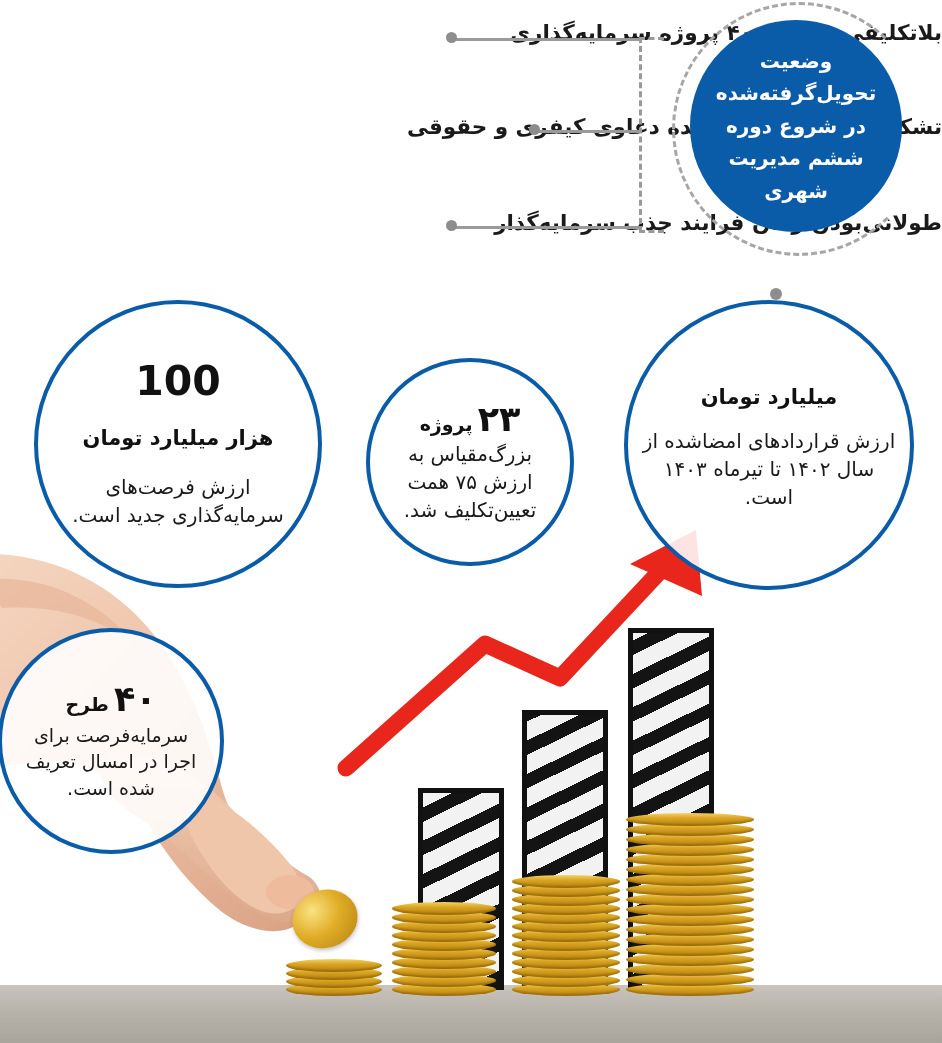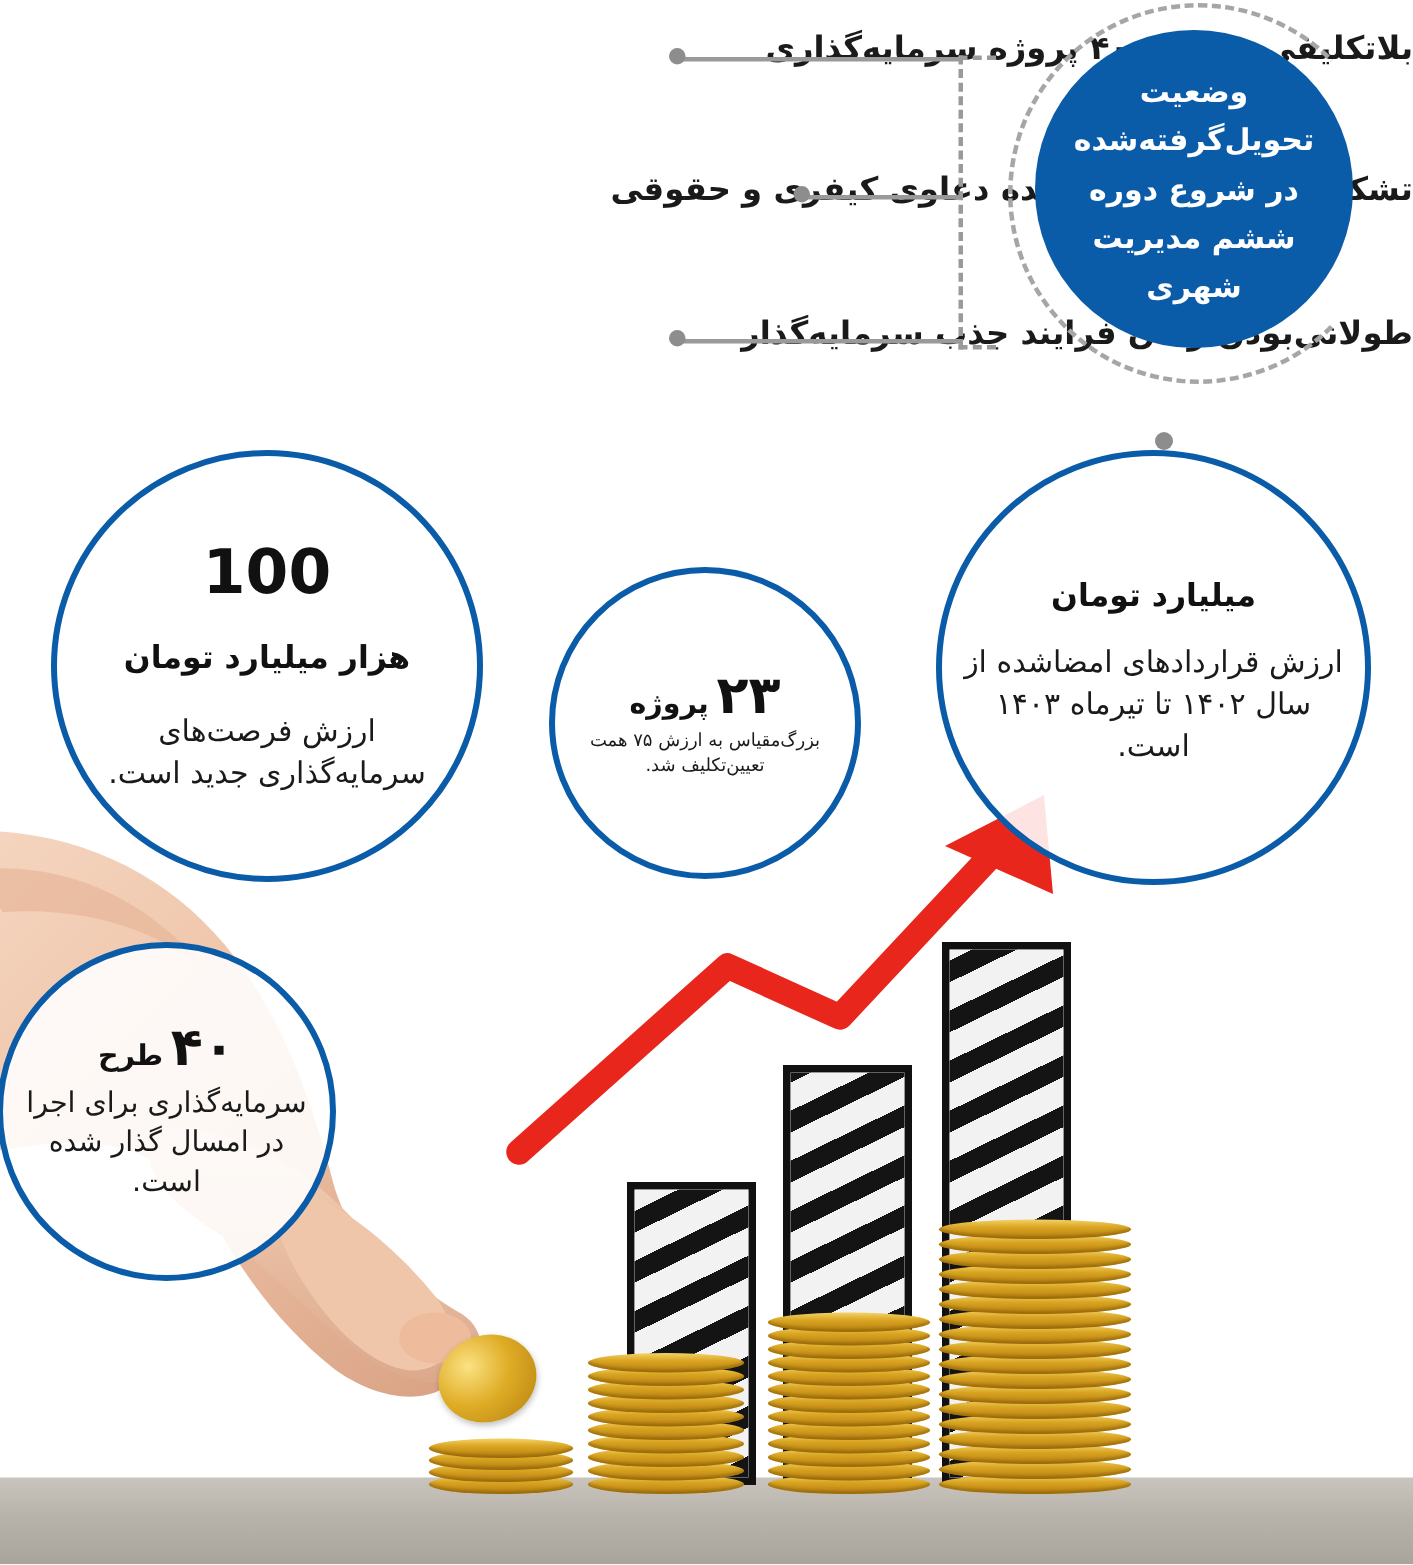--- a/index.html
+++ b/index.html
@@ -134,24 +134,24 @@
     line-height: 1.4;
   }
 
   
   .c-554 { top: 300px; right: 28px; width: 290px; height: 290px; }
   .c-554 .stat-value { font-size: 43px; }
   .c-554 .stat-unit  { font-size: 21px; margin-top: 4px; }
   .c-554 .stat-desc  { font-size: 20px; margin-top: 16px; }
 
   
-  .c-23 { top: 378px; right: 368px; width: 208px; height: 208px; }
+  .c-23 { top: 358px; right: 368px; width: 208px; height: 208px; }
   .c-23 .stat-value { font-size: 35px; }
   .c-23 .stat-unit  { font-size: 19px; display: inline; }
-  .c-23 .stat-desc  { font-size: 12px; margin-top: 2px; }
+  .c-23 .stat-desc  { font-size: 20px; margin-top: 2px; }
   .c-23 .line1 { line-height: 1.1; }
 
   
   .c-120 { top: 300px; right: 620px; width: 288px; height: 288px; }
   .c-120 .stat-value { font-size: 41px; }
   .c-120 .stat-unit  { font-size: 21px; margin-top: 20px; }
   .c-120 .stat-desc  { font-size: 20px; margin-top: 20px; }
 
   
   .c-40 { top: 628px; right: 718px; width: 226px; height: 226px; }
@@ -407,17 +407,17 @@
       <span class="stat-desc">ارزش فرصت‌های سرمایه‌گذاری جدید است.</span>
     </div>
   </div>
 
   <div class="stat-circle c-40">
     <div class="stat-inner">
       <div class="line1">
         <span class="stat-value" style="display:inline;text-align:center;">۴۰</span>
         <span class="stat-unit">طرح</span>
       </div>
-      <span class="stat-desc">سرمایه‌گذاری برای اجرا در امسال گذار شده است.</span>
+      <span class="stat-desc">سرمایه‌فرصت برای اجرا در امسال تعریف شده است.</span>
     </div>
   </div>
 
 </div>
 
 </body></html>

